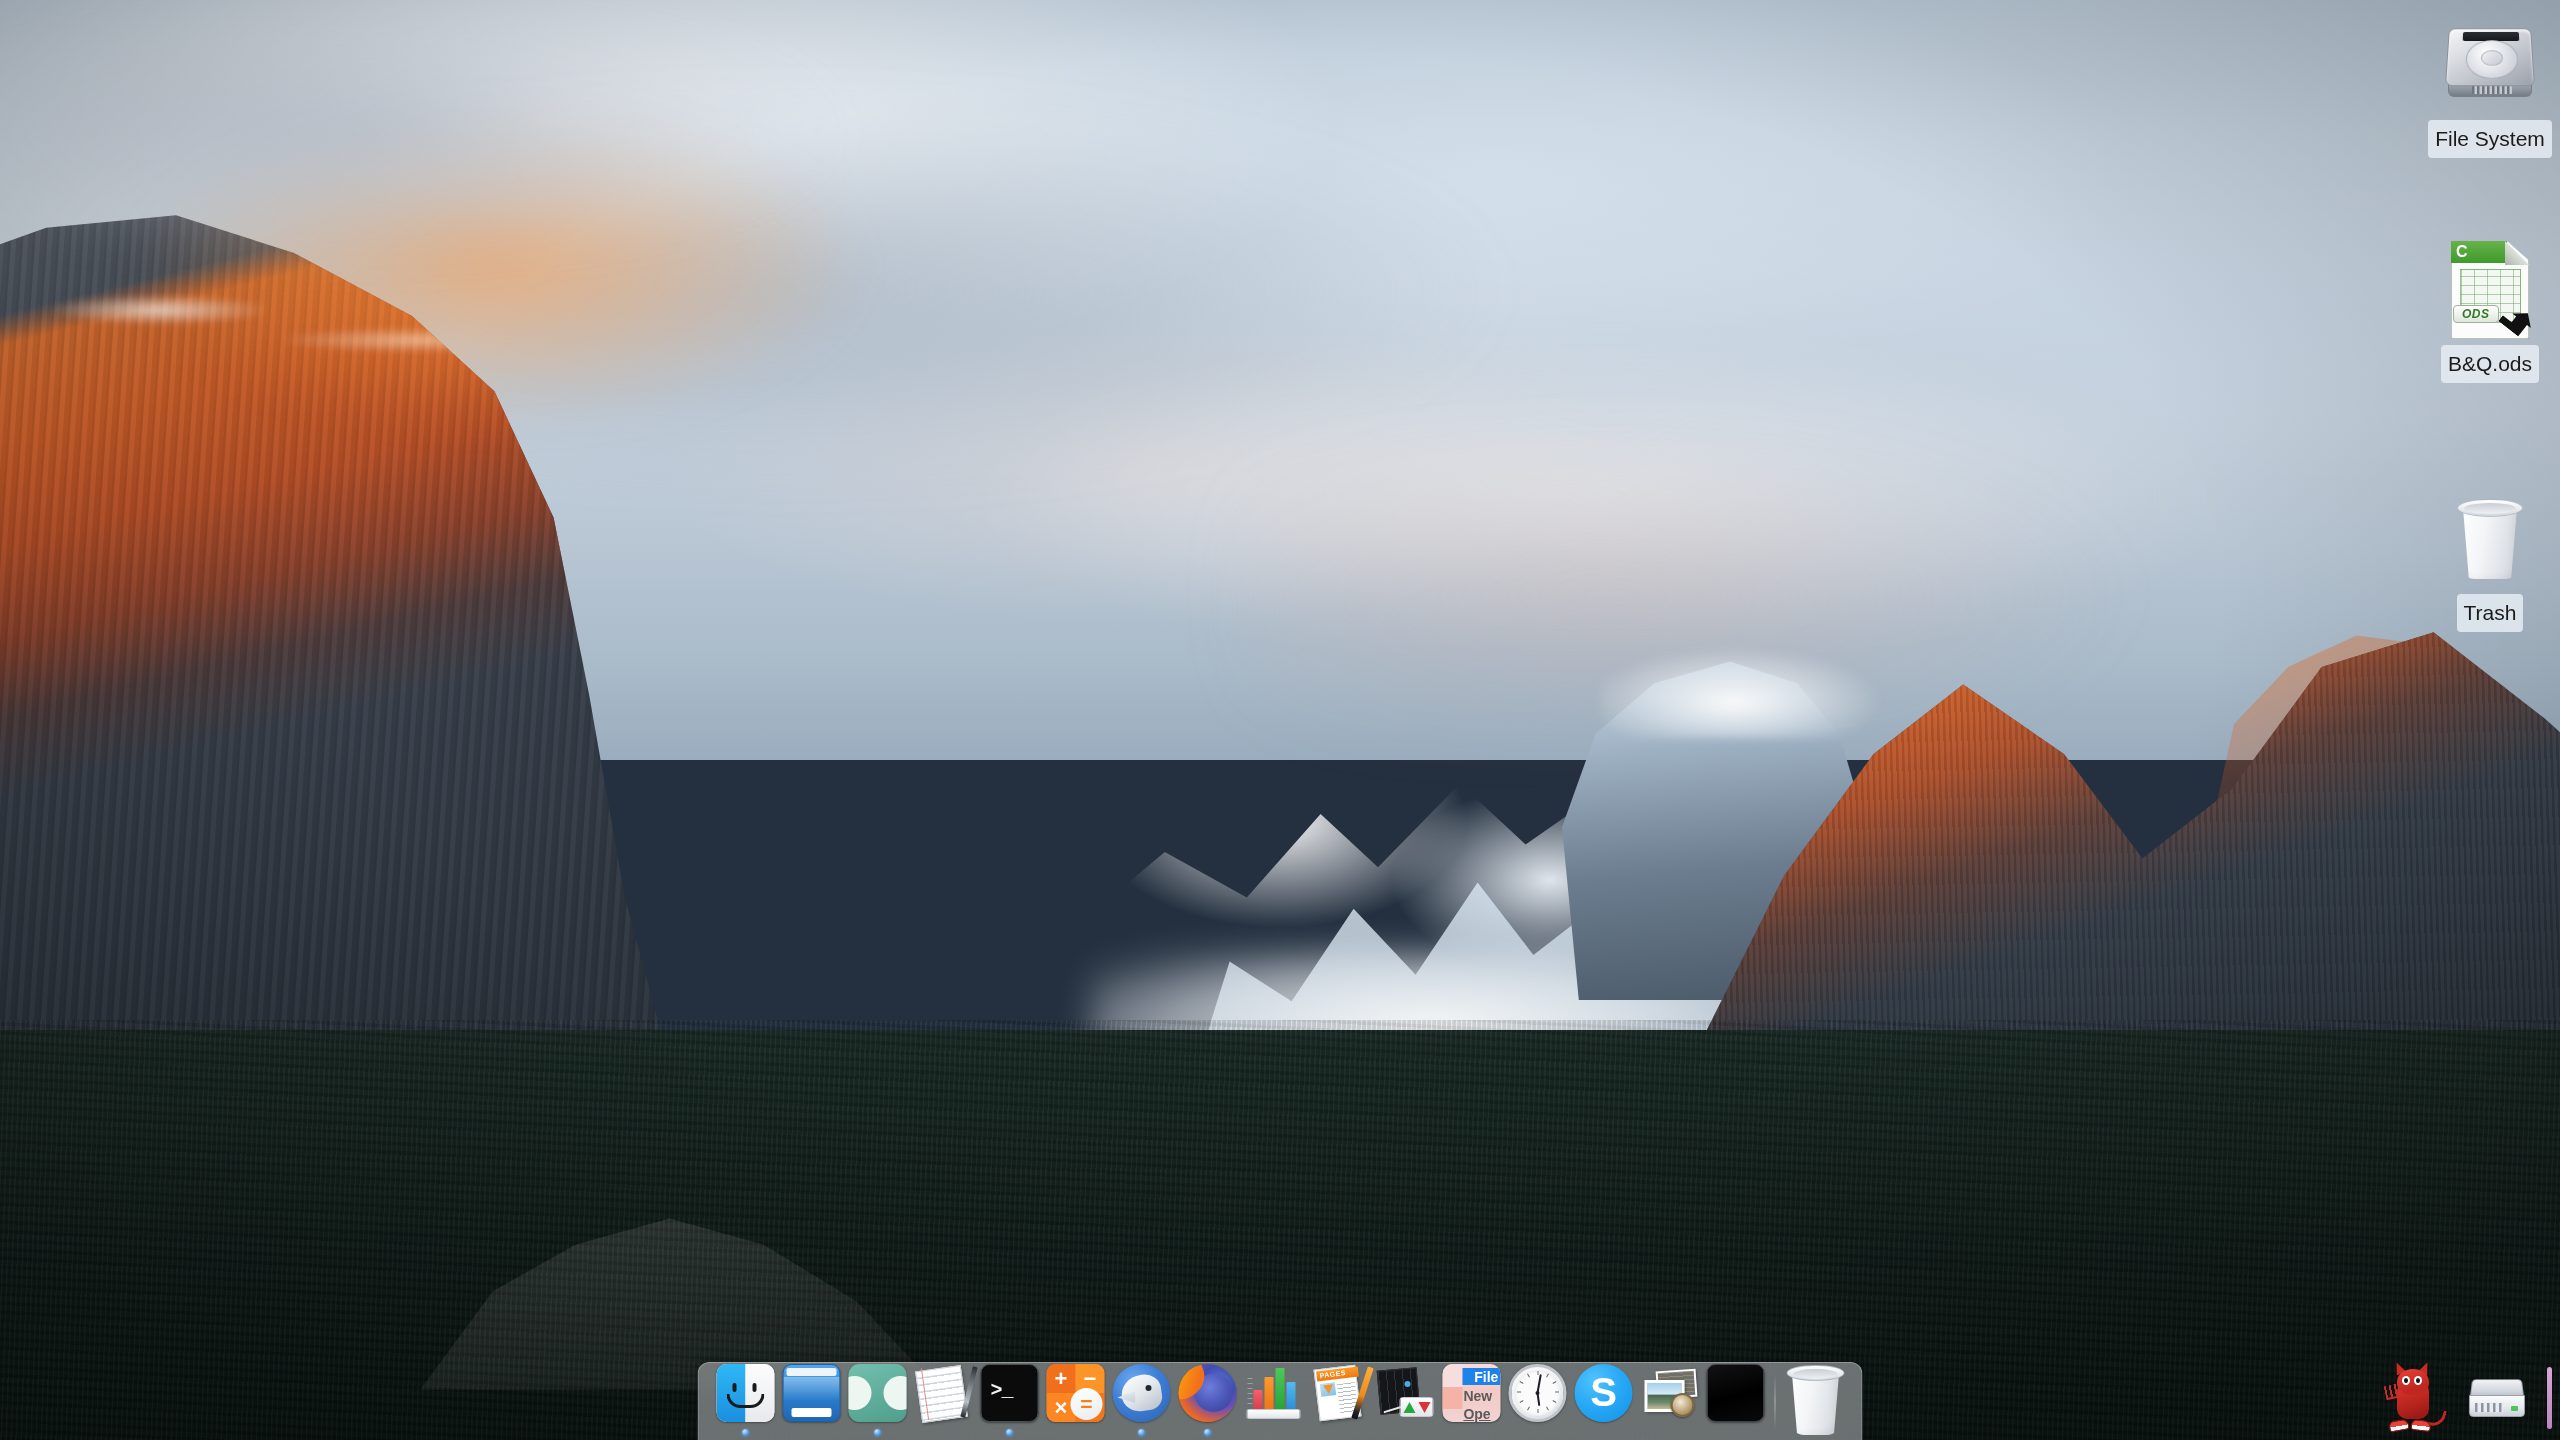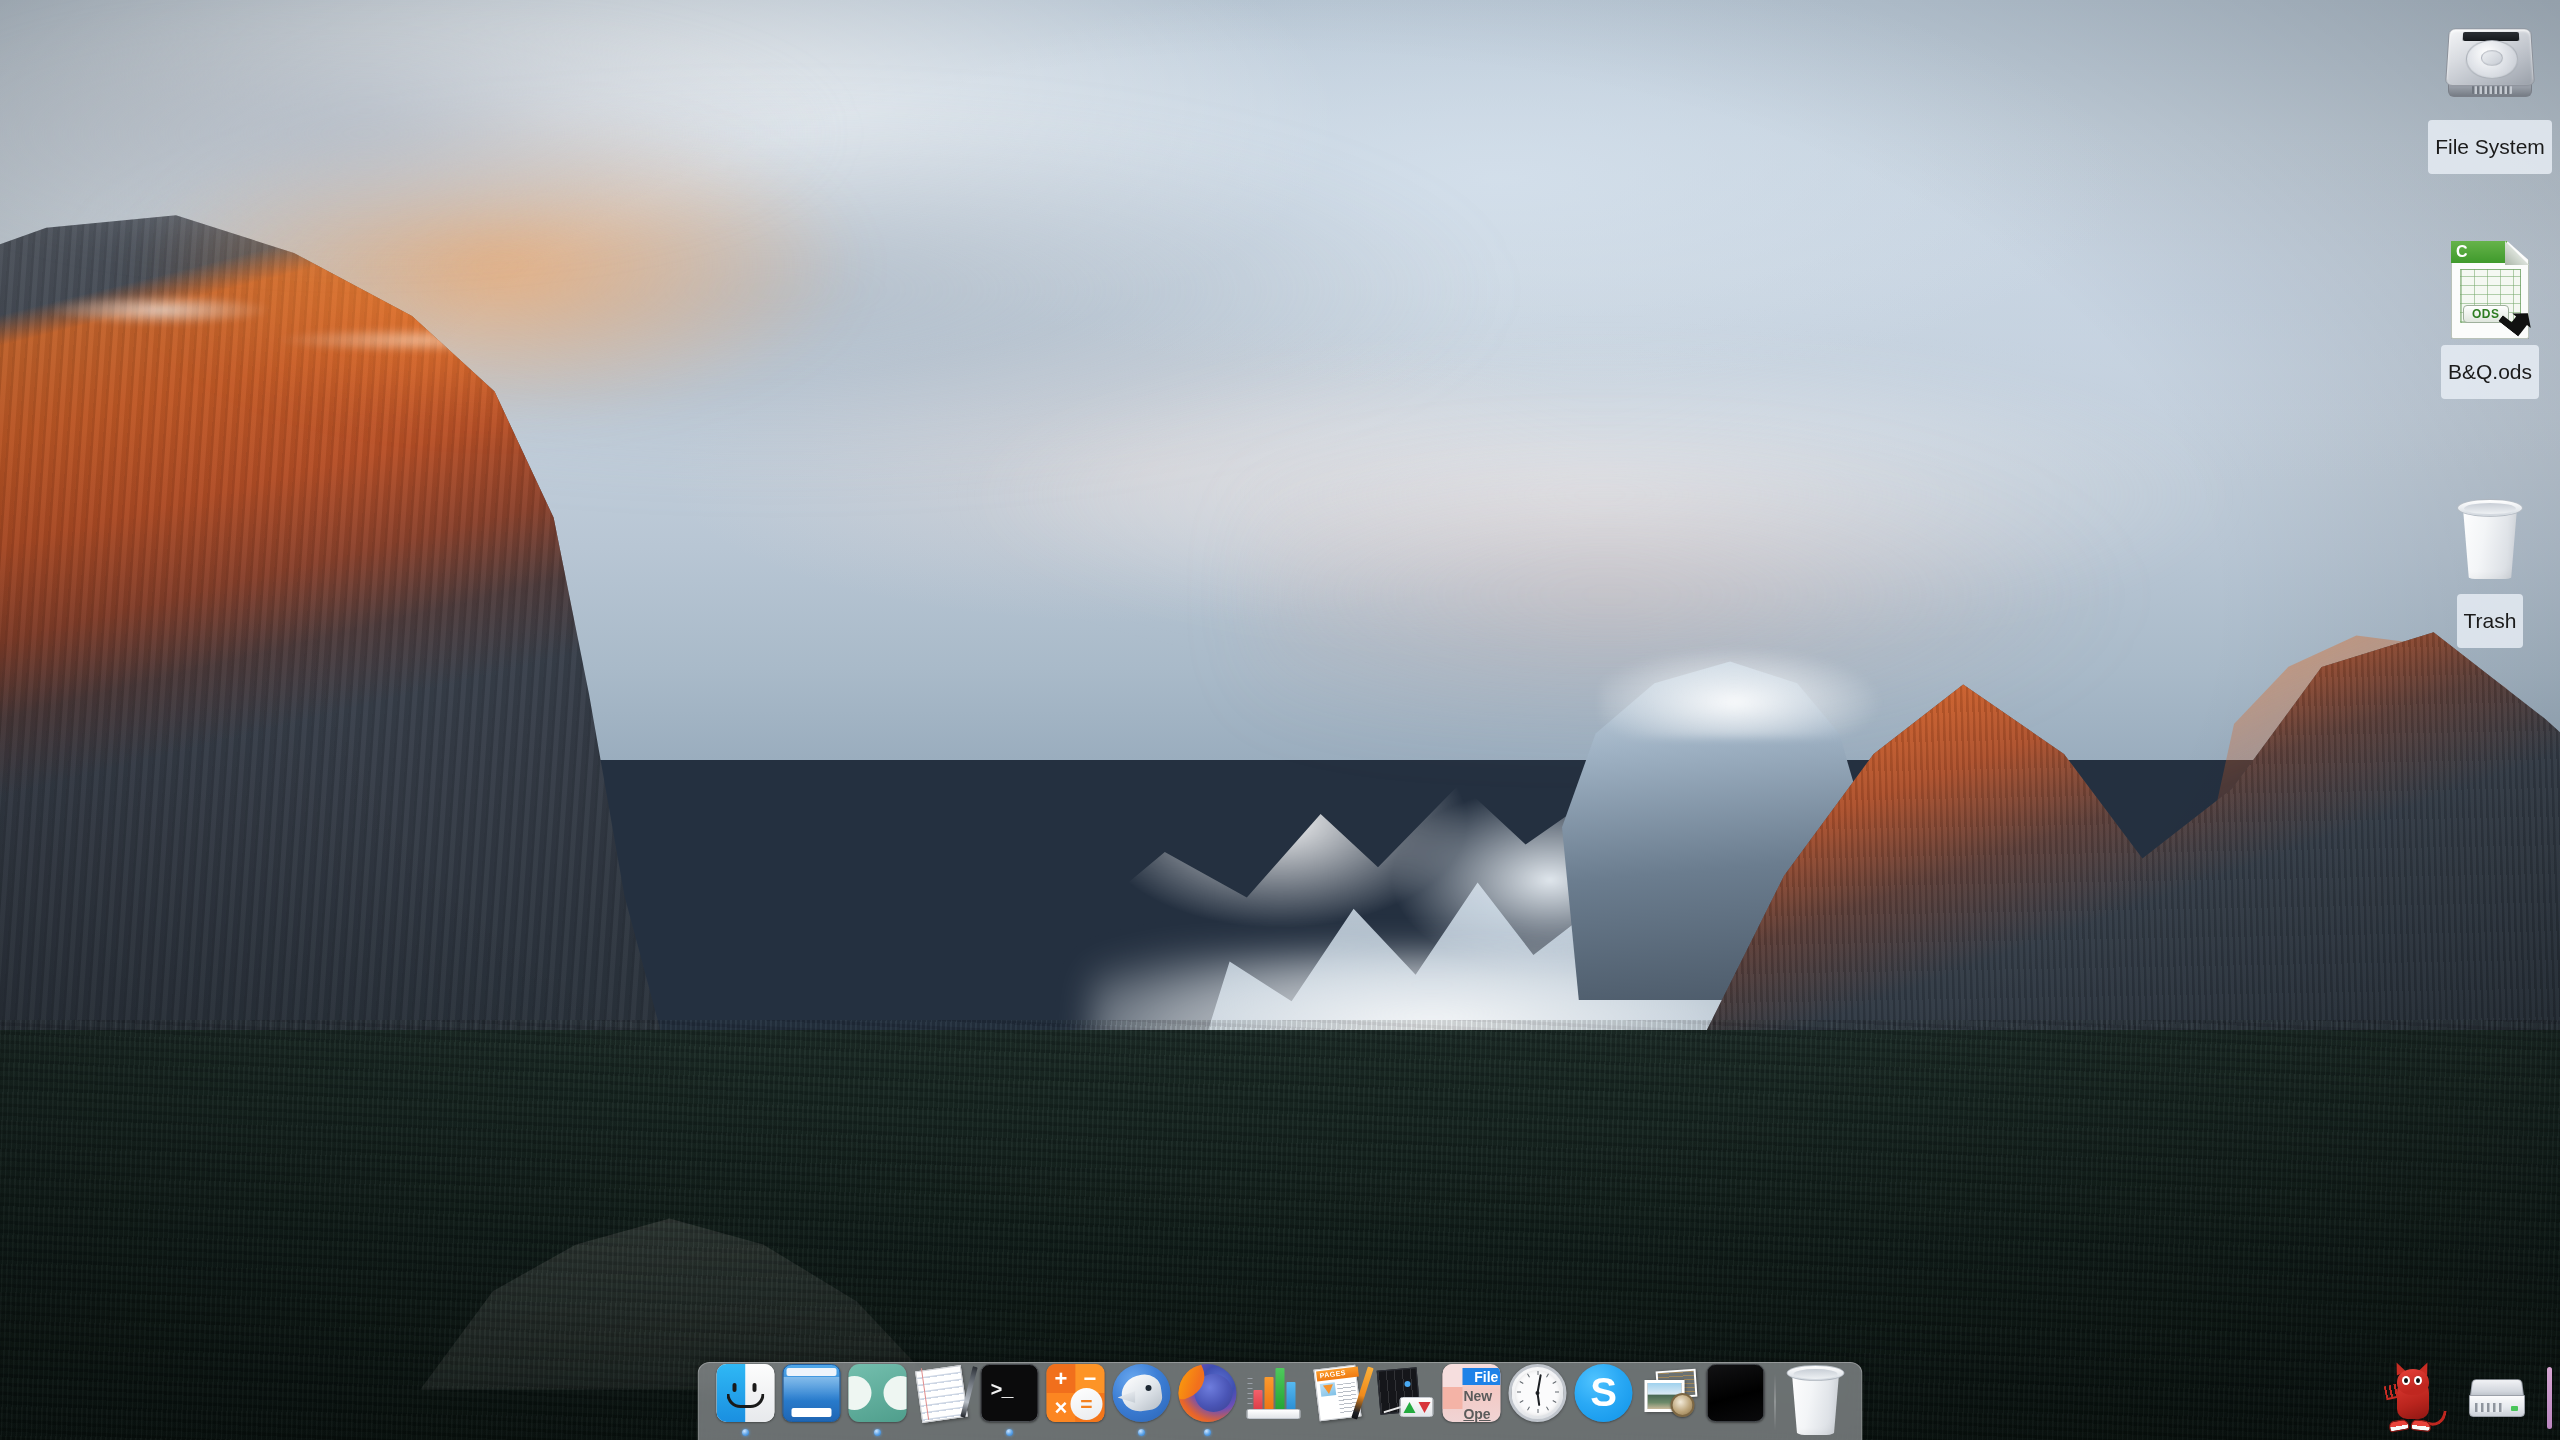--- a/index.html
+++ b/index.html
@@ -176,21 +176,21 @@
   }
 
   
   .desk-icon {
     position:absolute; width:140px; text-align:center; cursor:default;
   }
   .desk-icon .glyph { height:110px; display:flex; align-items:center; justify-content:center; }
   .desk-icon .label {
     display:inline-block; font-size:21px; color:#1b1b1b;
     background:rgba(232,238,245,.82); border-radius:4px;
-    padding:14px 7px; line-height:1.25; white-space:nowrap;
+    padding:6px 7px; line-height:1.25; white-space:nowrap;
   }
 
   
   .hdd { width:92px; height:78px; position:relative; }
   .hdd-top {
     position:absolute; left:3px; top:0; width:86px; height:60px;
     border-radius:7px;
     background:linear-gradient(150deg,#f4f5f7 0%,#d9dce1 35%,#b9bec6 70%,#9aa0a9 100%);
     border:1px solid #8b9099;
     box-shadow:inset 0 2px 3px rgba(255,255,255,.9);
@@ -236,23 +236,23 @@
   }
   .ods-grid {
     position:absolute; left:9px; top:28px; right:8px; bottom:16px;
     background:
       repeating-linear-gradient(0deg, rgba(120,170,110,.55) 0px, rgba(120,170,110,.55) 1px, transparent 1px, transparent 9px),
       repeating-linear-gradient(90deg, rgba(120,170,110,.55) 0px, rgba(120,170,110,.55) 1px, transparent 1px, transparent 13px),
       #f4f8f2;
     border:1px solid rgba(110,160,100,.6);
   }
   .ods-badge {
-    position:absolute; left:12px; bottom:16px; padding:1px 8px;
+    position:absolute; left:2px; bottom:16px; padding:1px 8px;
     background:linear-gradient(180deg,#ffffff,#dfe6dd); border:1px solid #9fb09c;
-    border-radius:4px; font-size:12px; font-weight:bold; color:#2e7d22; letter-spacing:.5px;
+    border-radius:4px; font-size:12px; font-weight:bold; color:#2e7d22; letter-spacing:.5px;font-style:italic;
   }
   .ods-link {
     position:absolute; right:-4px; bottom:6px; width:30px; height:26px;
     background:#111;
     clip-path:polygon(0% 72%, 38% 72%, 38% 44%, 22% 44%, 62% 6%, 100% 44%, 84% 44%, 84% 100%, 0% 100%);
     transform:rotate(38deg);
   }
 
   
   .trash { width:70px; height:84px; position:relative; }

